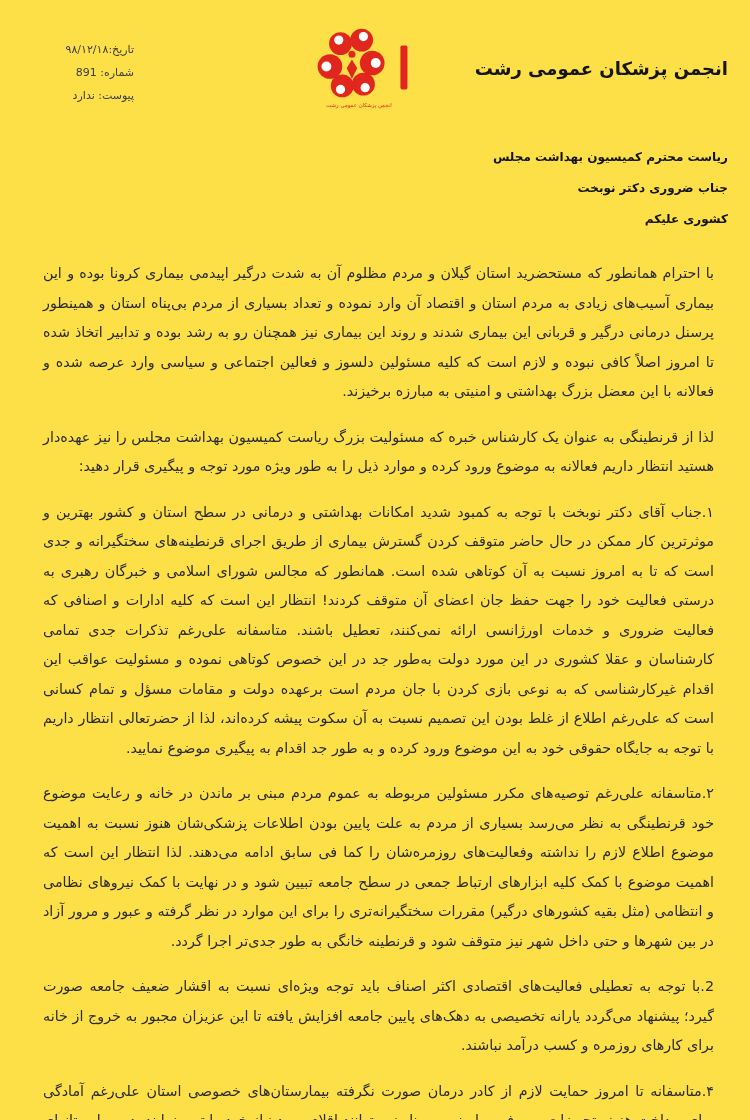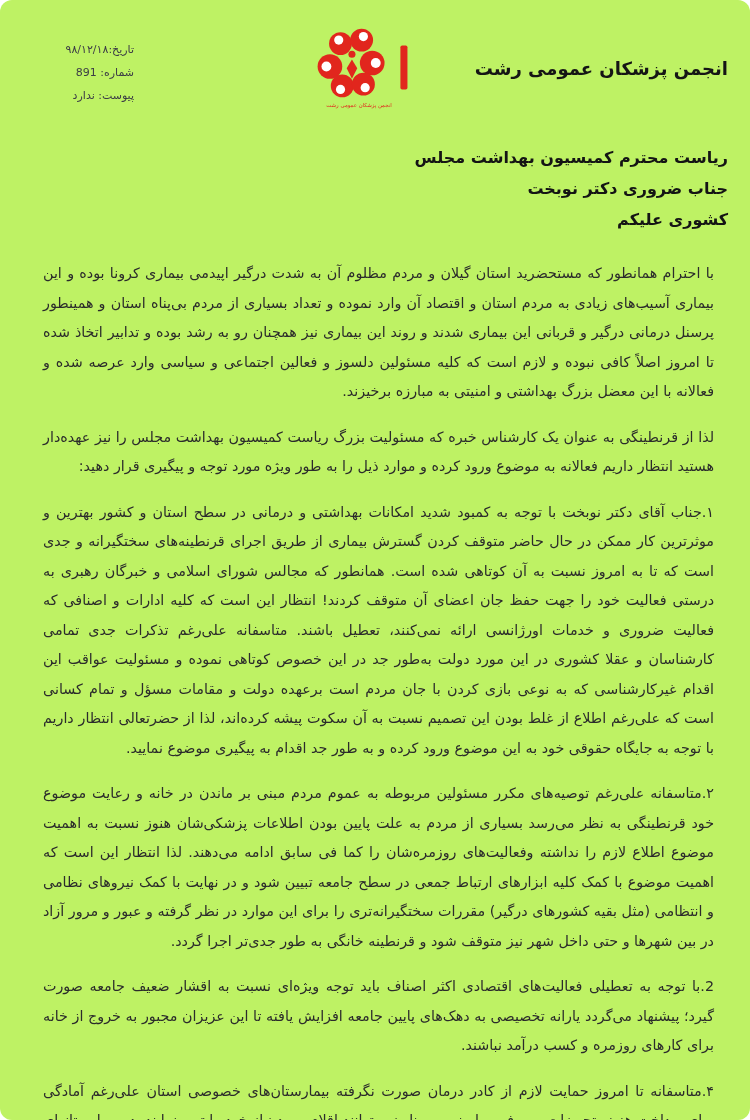--- a/index.html
+++ b/index.html
@@ -4,21 +4,21 @@
 <style>
   html,body{margin:0;padding:0;}
   body{
     width:750px;height:1120px;
     background:#ffffff;
     font-family:"DejaVu Sans", sans-serif;
     color:#2e2e2e;
     position:relative;
     overflow:hidden;
   }
-  .page{position:absolute;inset:0;background:#bef264;border-radius:12px;}
+  .page{position:absolute;inset:0;background:#fde047;}
 
   
   .meta{
     position:absolute;top:38px;left:16px;width:118px;
     direction:rtl;text-align:right;
     font-size:11px;line-height:23px;color:#3c3c46;
   }
 
   
   .logo{
@@ -37,21 +37,21 @@
     position:absolute;top:58px;right:22px;margin:0;
     direction:rtl;text-align:right;
     font-size:18px;font-weight:bold;color:#151515;
     letter-spacing:0;
   }
 
   
   .recipient{
     position:absolute;top:142px;right:22px;left:30px;
     direction:rtl;text-align:right;
-    font-size:16px;font-weight:bold;color:#141414;
+    font-size:12px;font-weight:bold;color:#141414;
     line-height:31px;
   }
 
   
   .letter-body{
     position:absolute;top:243px;right:20px;left:27px;
     direction:rtl;
     text-align:justify;
     font-size:14.3px;line-height:29.5px;color:#2b2b2b;
   }

